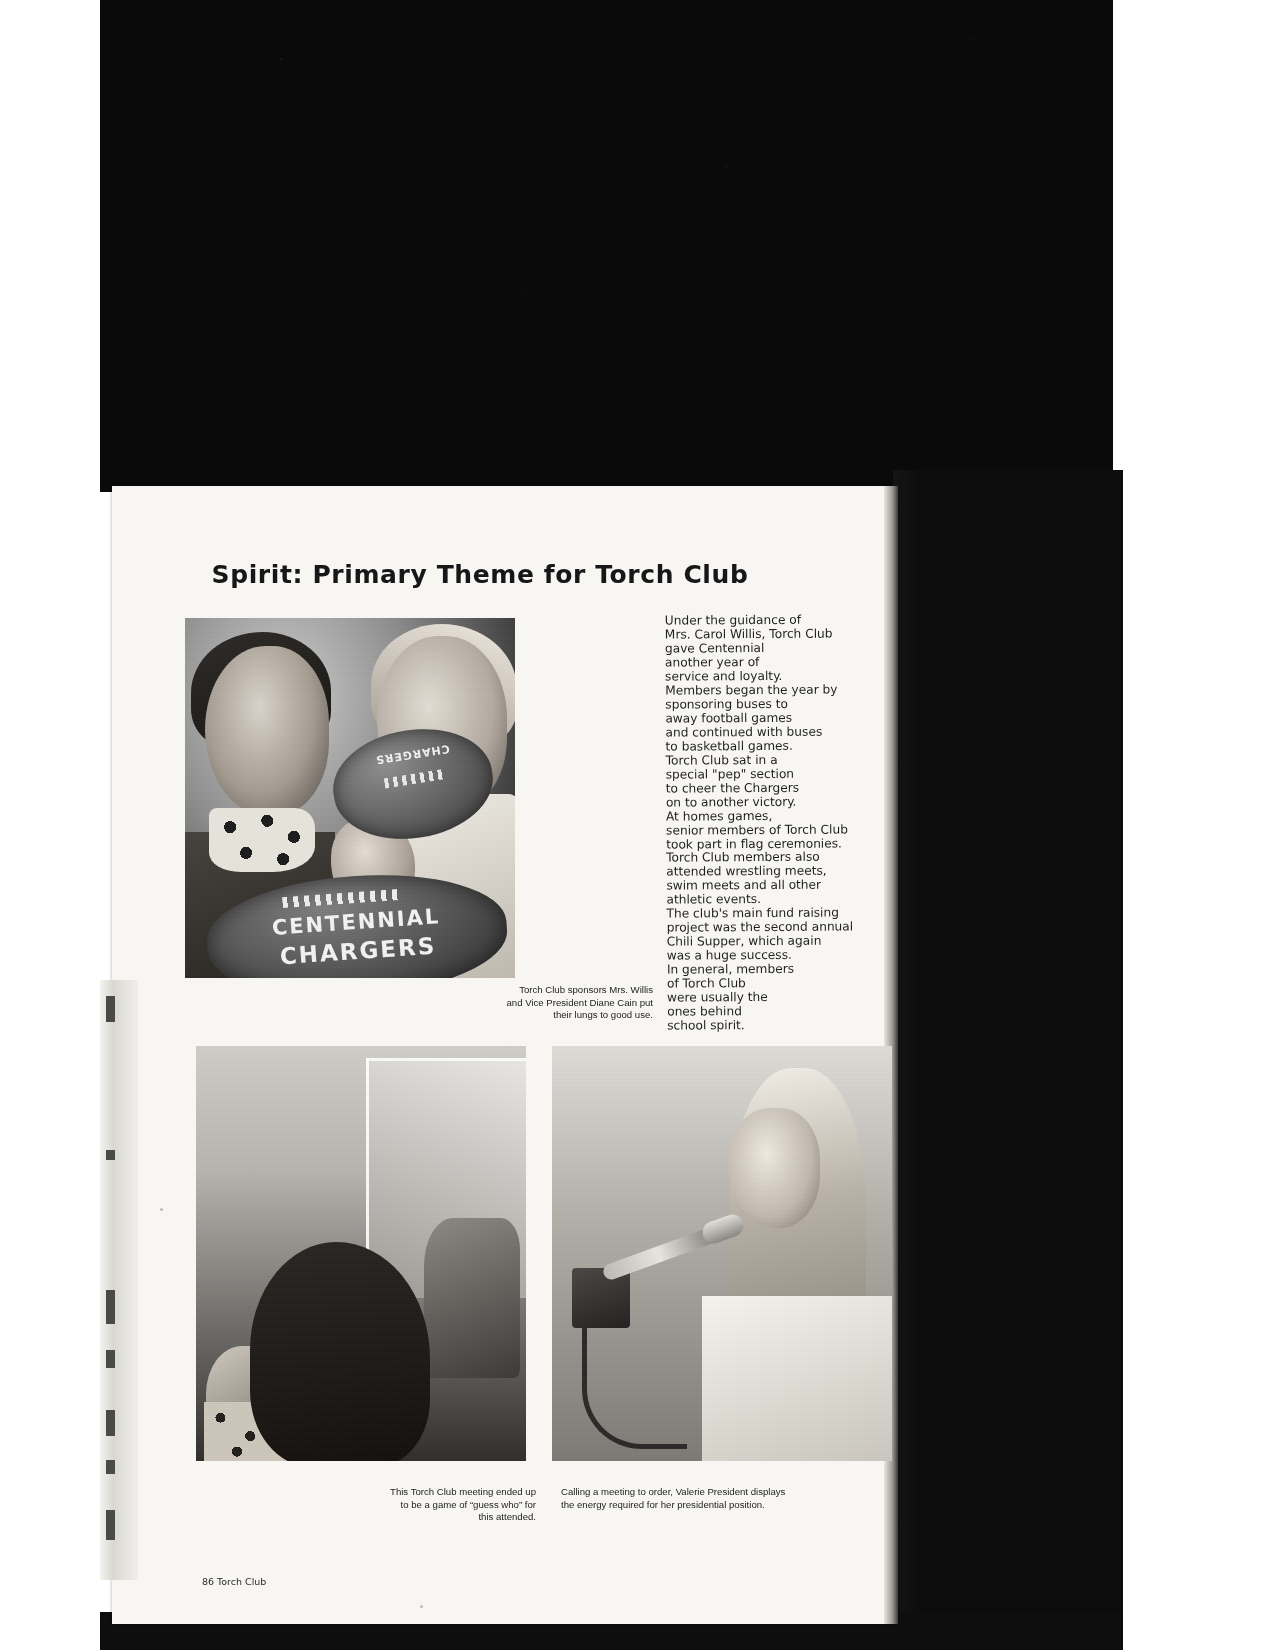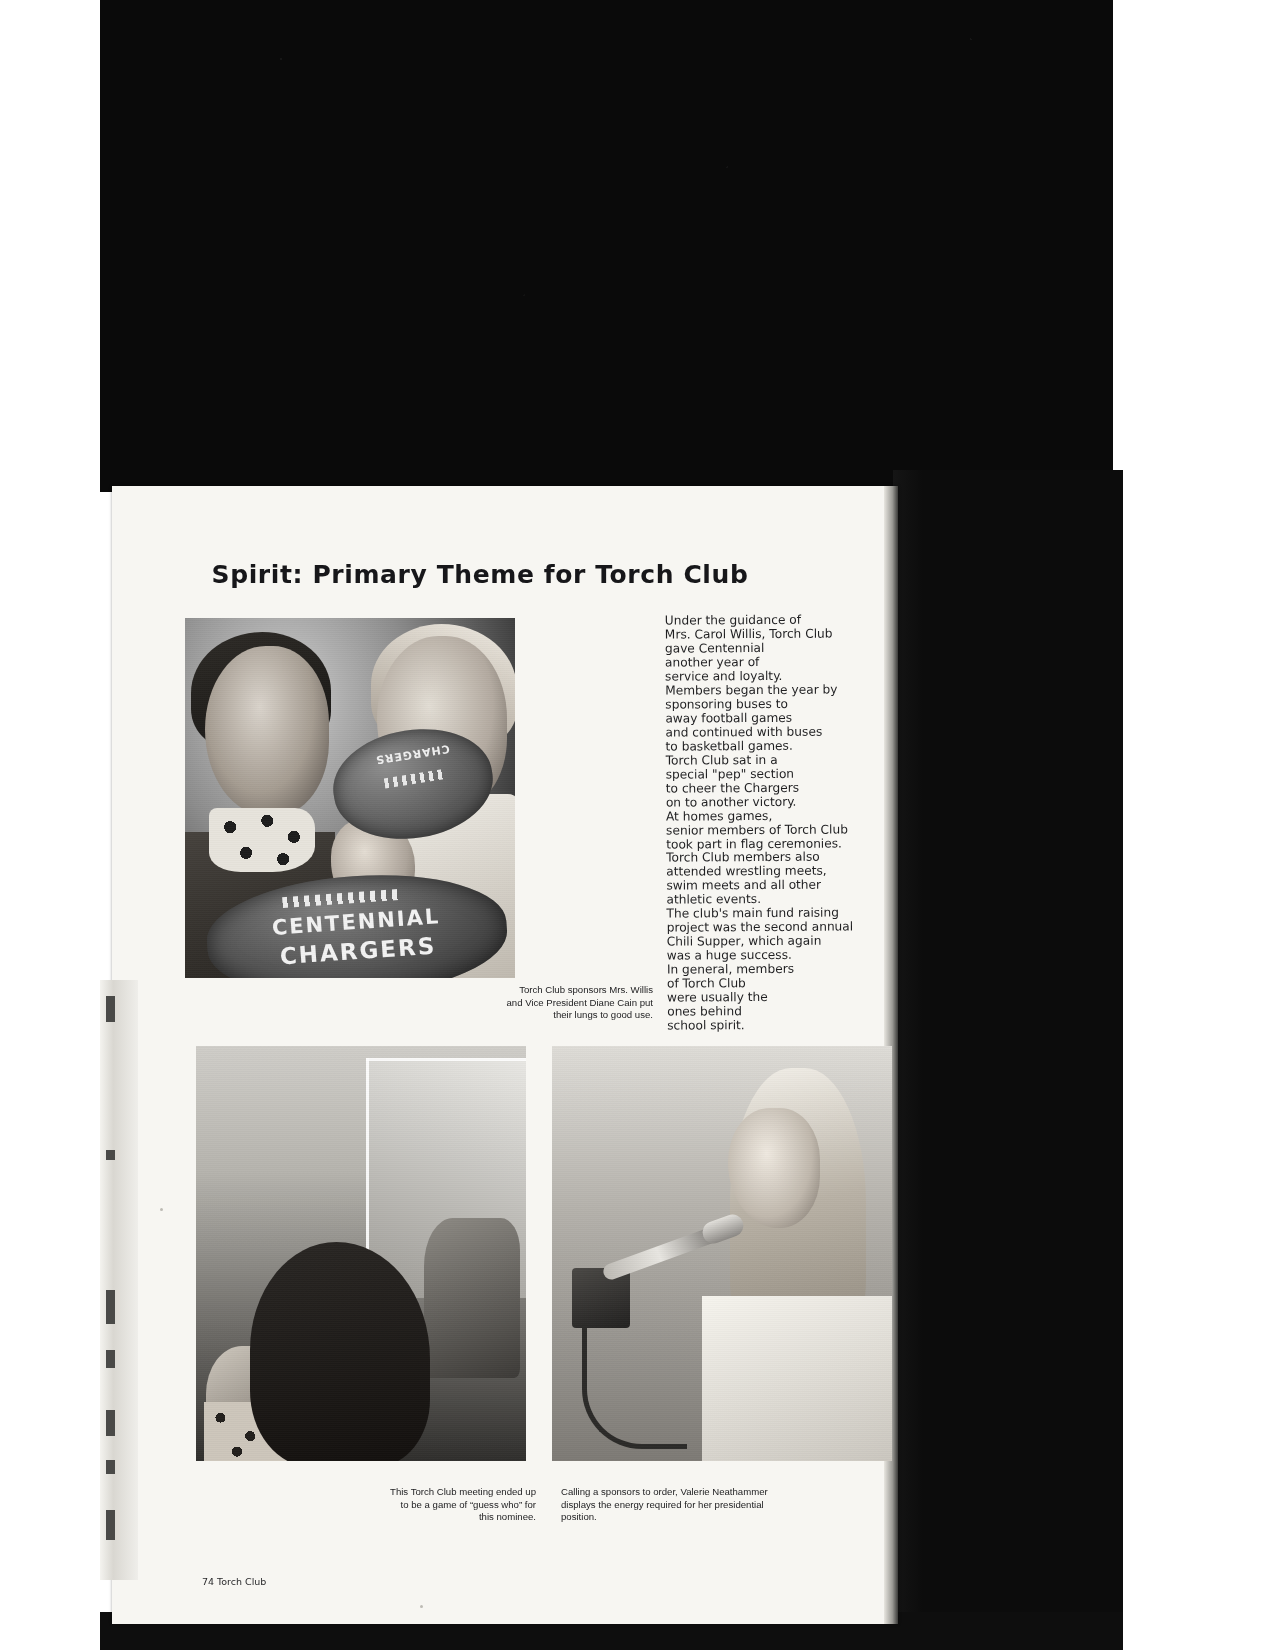--- a/index.html
+++ b/index.html
@@ -533,18 +533,18 @@
     <div class="spk-hair"></div>
     <div class="spk-face"></div>
     <div class="spk-body"></div>
     <div class="mic-stand"></div>
     <div class="mic-arm"></div>
     <div class="mic-head"></div>
     <div class="mic-cable"></div>
     <div class="grain"></div>
   </div>
 
-  <div class="caption" id="caption-left">This Torch Club meeting ended up to be a game of “guess who” for this nominee.</div>
-  <div class="caption" id="caption-right">Calling a sponsors to order, Valerie Neathammer displays the energy required for her presidential position.</div>
-
-  <div class="folio">74 Torch Club</div>
+  <div class="caption" id="caption-left">This Torch Club meeting ended up to be a game of “guess who” for this attended.</div>
+  <div class="caption" id="caption-right">Calling a meeting to order, Valerie President displays the energy required for her presidential position.</div>
+
+  <div class="folio">86 Torch Club</div>
 
 </div>
 
 </body></html>

